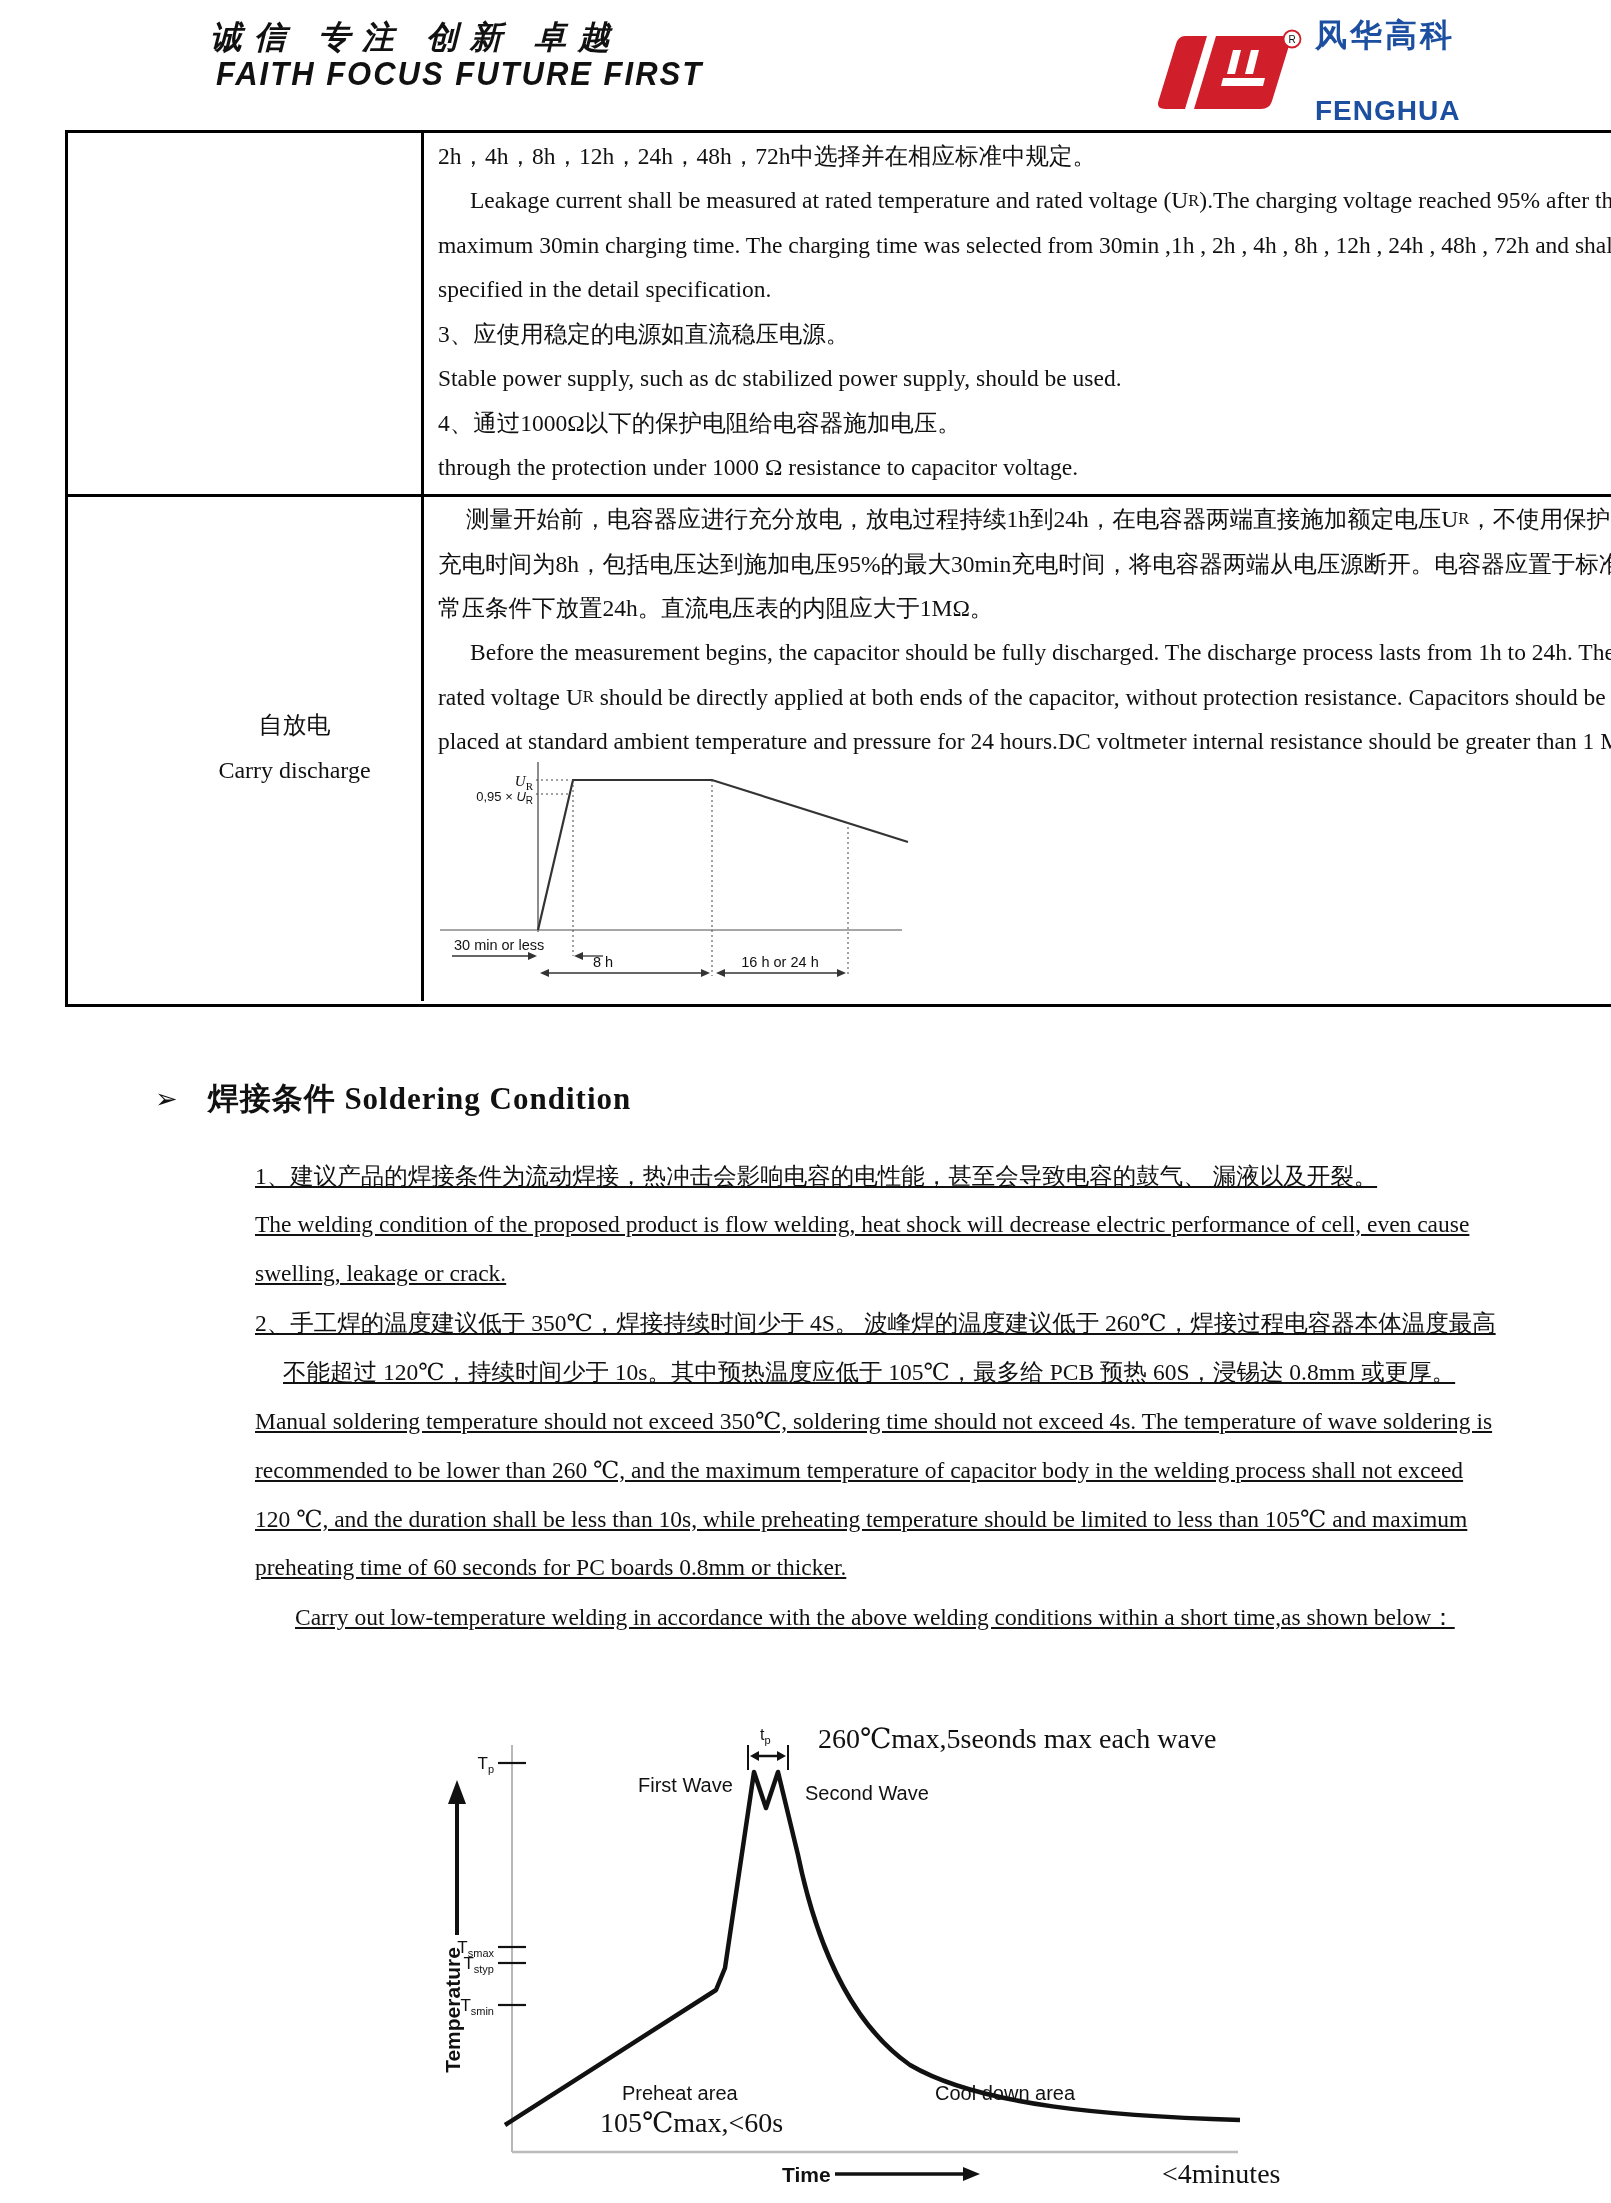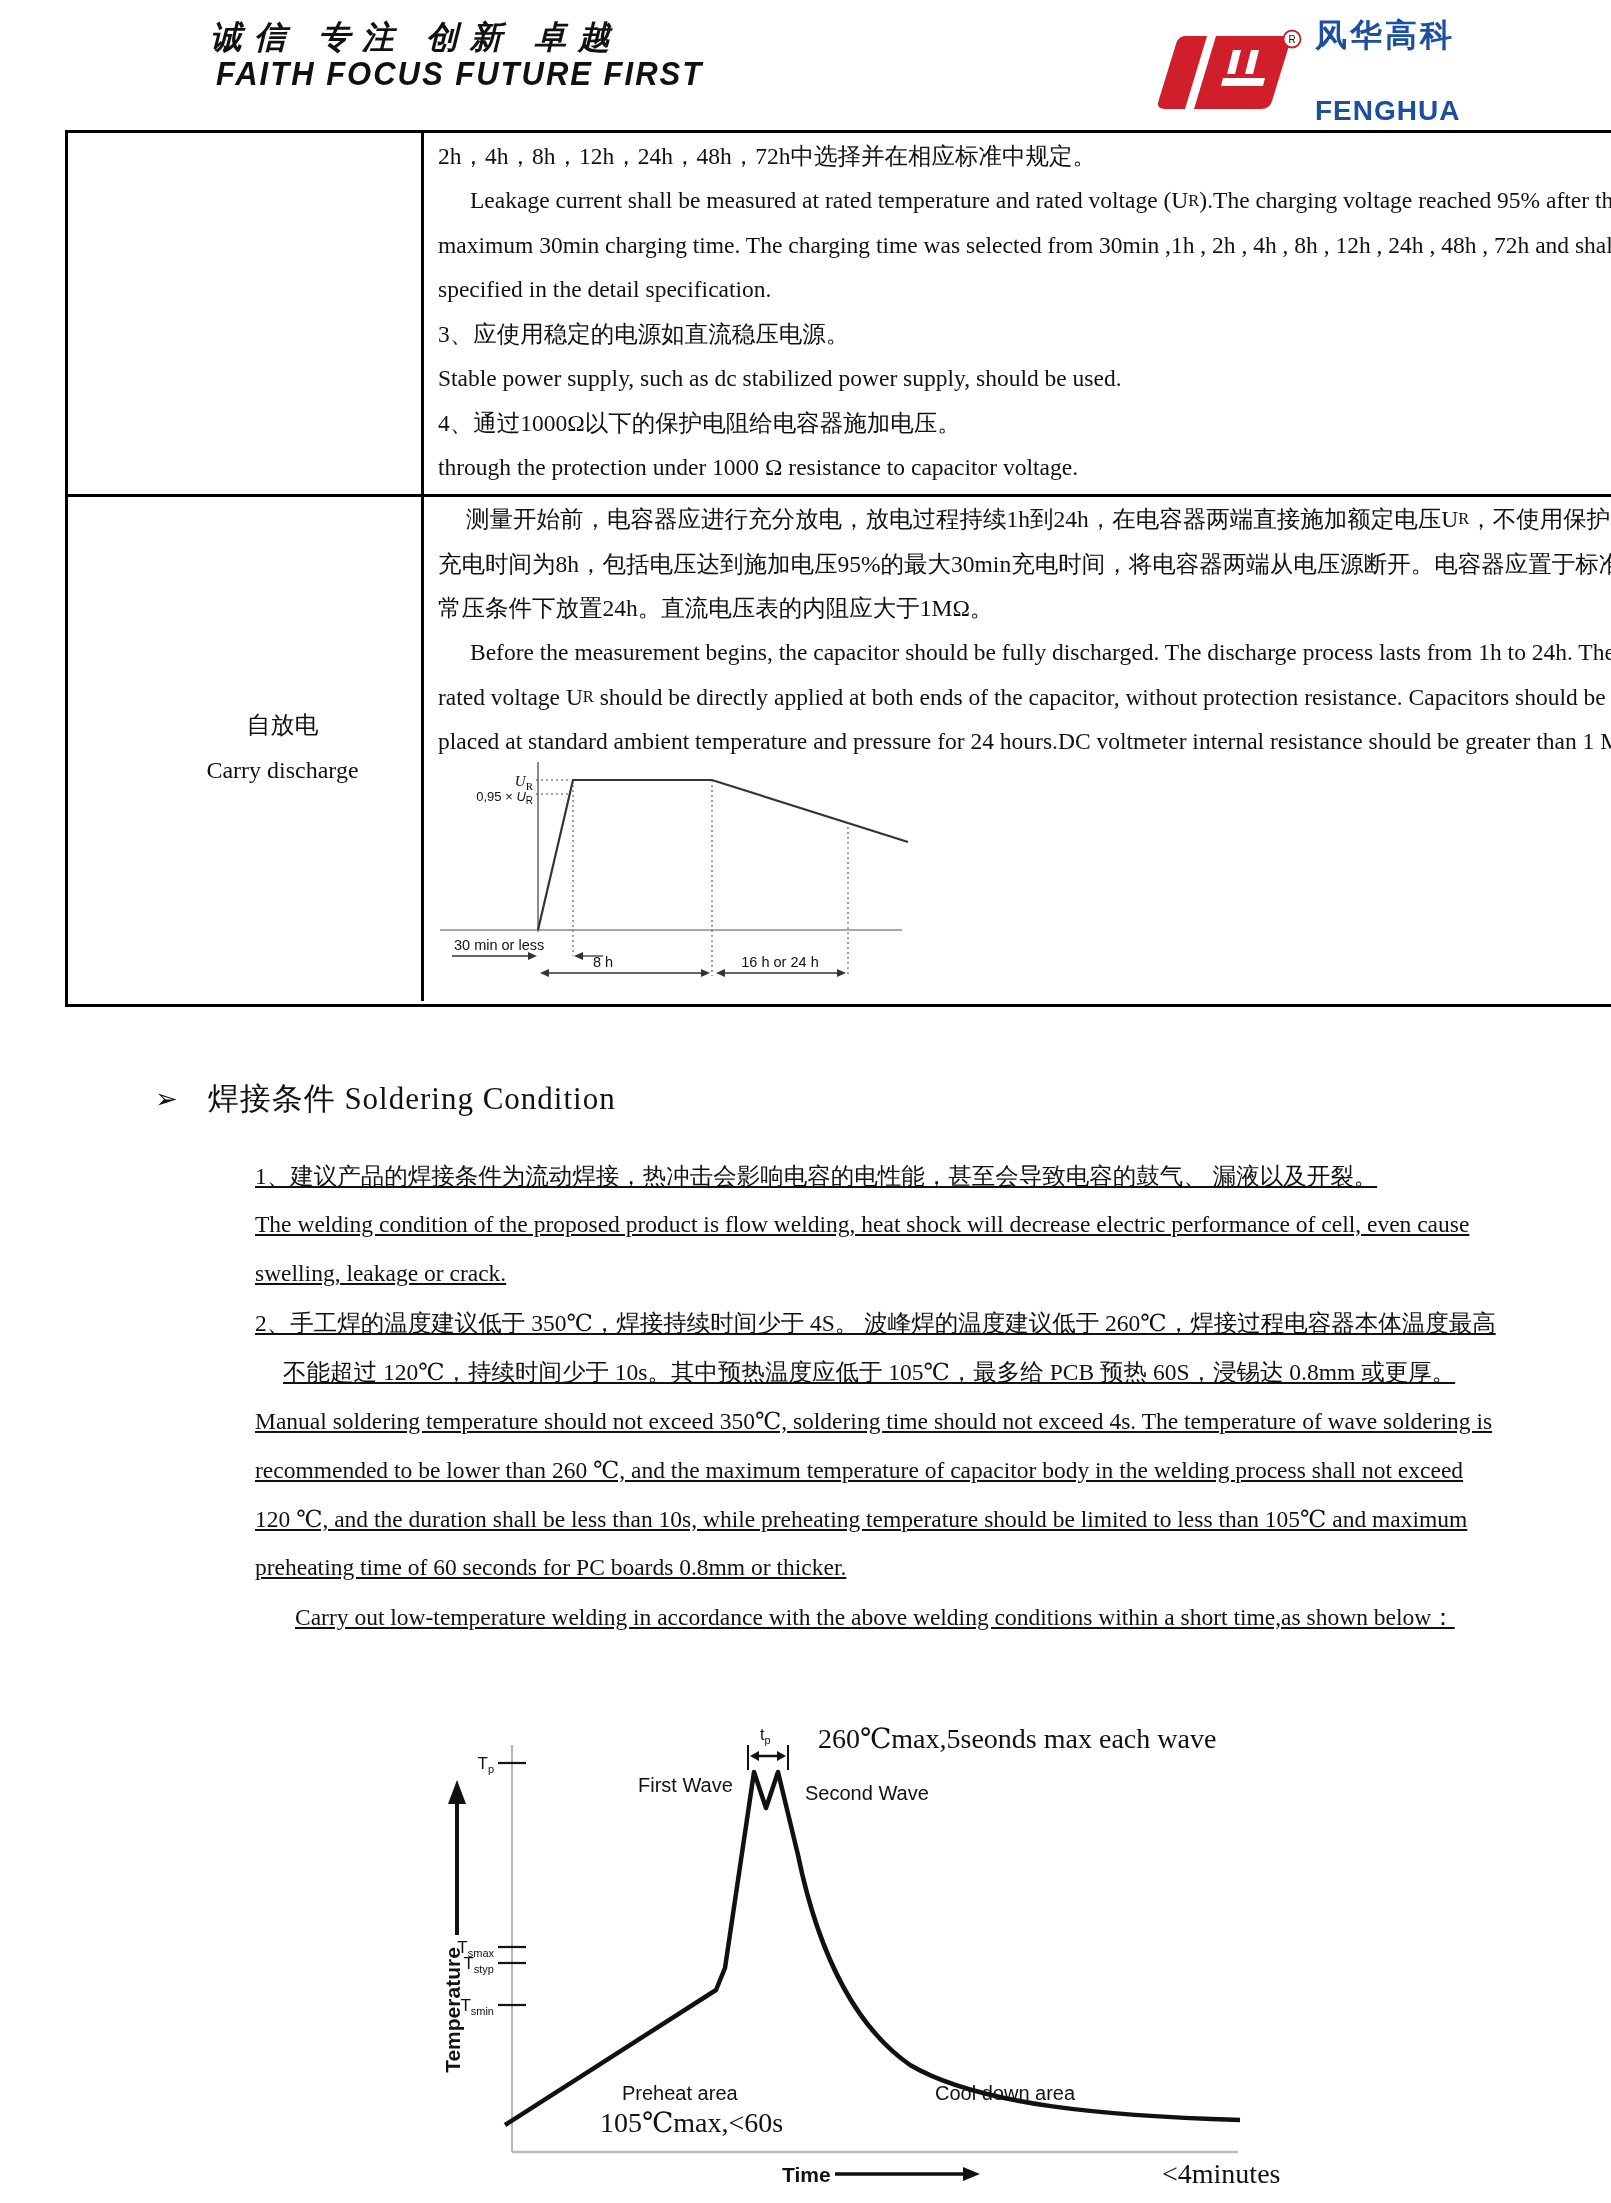--- a/index.html
+++ b/index.html
@@ -22,26 +22,26 @@
   .tbl-hdiv{left:65px;top:494px;width:1546px;height:3px;background:#000;}
   
   .cell-lines{display:block;}
   .tline{height:44.5px;display:flex;align-items:center;white-space:pre;font-size:23.5px;}
   .row1-lines{left:438px;top:134px;}
   .row2-lines{left:438px;top:497px;}
   .ind{padding-left:32px;}
   .ind-sm{padding-left:28px;}
   .ind-lg{padding-left:40px;}
   sub{font-size:70%;}
-  .row-label{left:72px;top:497px;width:353px;height:502px;display:flex;flex-direction:column;
+  .row-label{left:84px;top:497px;width:353px;height:502px;display:flex;flex-direction:column;
              justify-content:center;align-items:center;font-size:24px;line-height:45px;padding-left:34px;}
   
   .sec-head{left:155px;top:1078px;display:flex;align-items:center;}
   .sec-bullet{font-size:27px;margin-right:30px;}
-  .sec-title{font-size:31px;font-weight:normal;letter-spacing:1px;}
+  .sec-title{font-size:31px;font-weight:bold;letter-spacing:1px;}
   
   .para-lines{left:255px;top:1151px;}
   .pline{height:49px;display:flex;align-items:center;white-space:pre;font-size:23.5px;text-decoration:underline;}
   
   svg text{fill:#111;}
   .sans{font-family:"Liberation Sans","DejaVu Sans",sans-serif;}
   .serif{font-family:"Liberation Serif","DejaVu Serif",serif;}
 </style>
 </head>
 <body>

